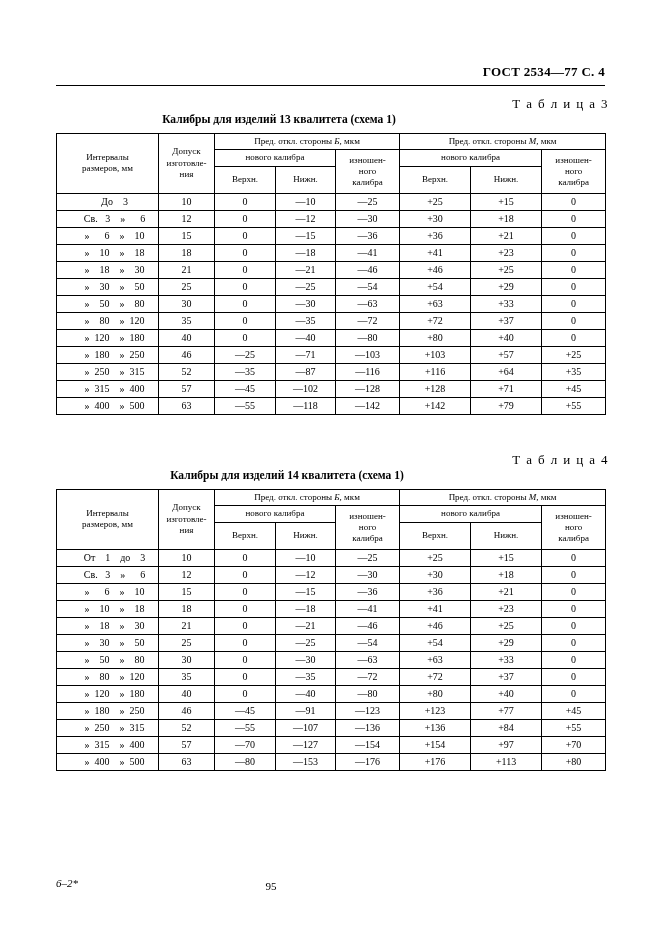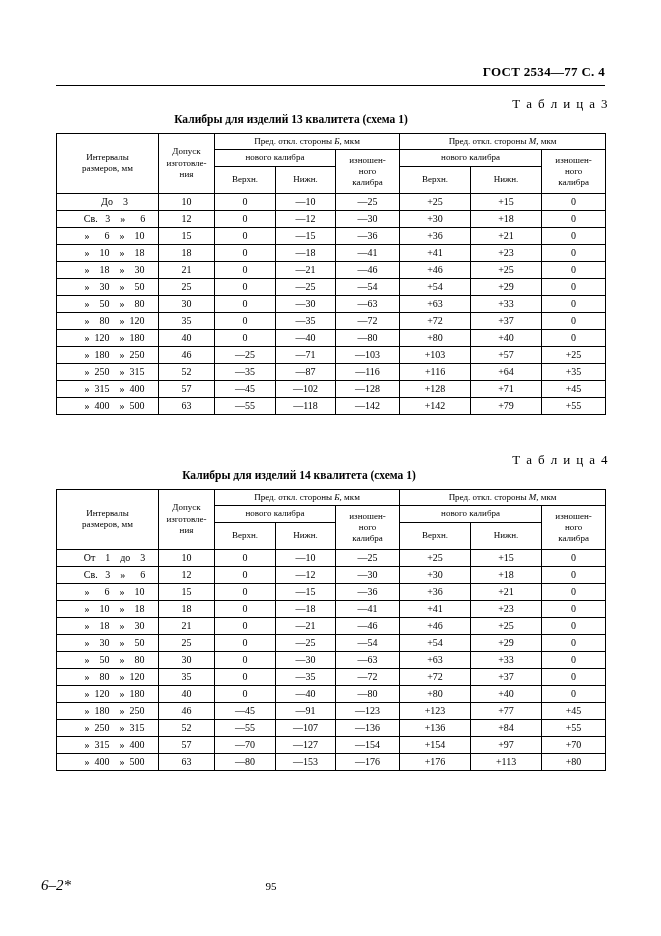--- a/index.html
+++ b/index.html
@@ -46,21 +46,20 @@
     letter-spacing: 1.4px;
     white-space: nowrap;
   }
   .table-caption {
     position: absolute;
     left: 0;
     width: 558px;
     text-align: center;
     font-size: 11.5px;
     font-weight: bold;
-    padding-left: 12px;
   }
   table.grid {
     position: absolute;
     border-collapse: collapse;
     font-size: 9.5px;
     table-layout: fixed;
   }
   table.grid td, table.grid th {
     border: 1px solid #000;
     padding: 0;
@@ -99,23 +98,23 @@
   .folio {
     position: absolute;
     left: 0;
     width: 542px;
     text-align: center;
     font-size: 11px;
     top: 880px;
   }
   .sig {
     position: absolute;
-    left: 41px;
+    left: 56px;
     top: 877px;
-    font-size: 15px;
+    font-size: 11px;
     font-style: italic;
   }
 </style>
 </head>
 <body>
 
 <div class="page">
 
   <div class="header-title">ГОСТ 2534—77 С. 4</div>
   <div class="header-rule"></div>

